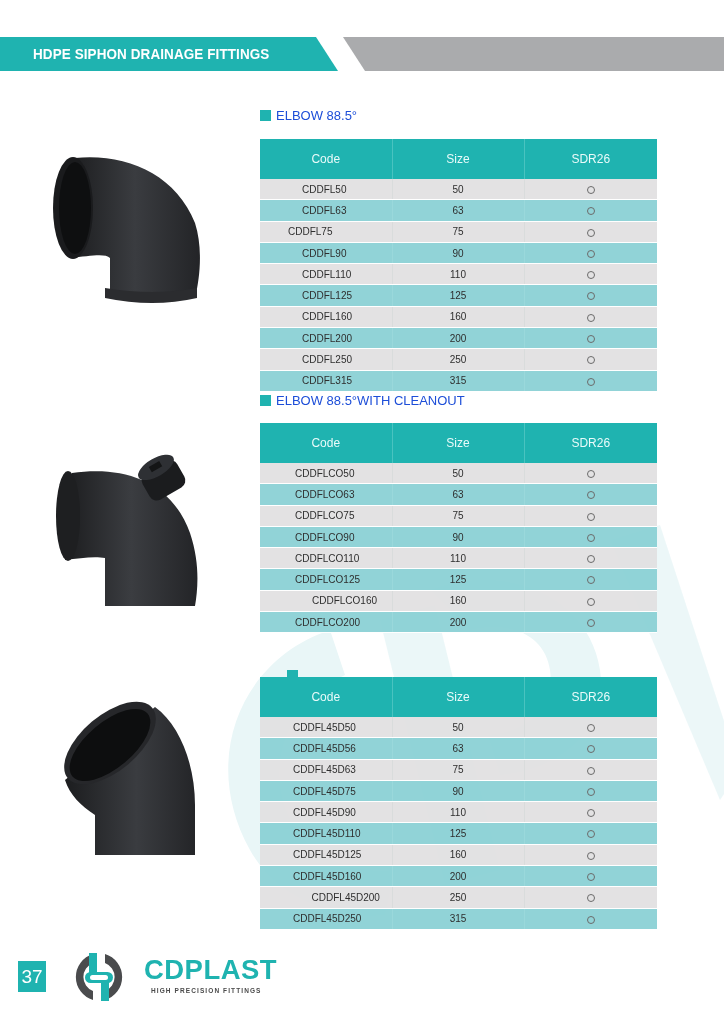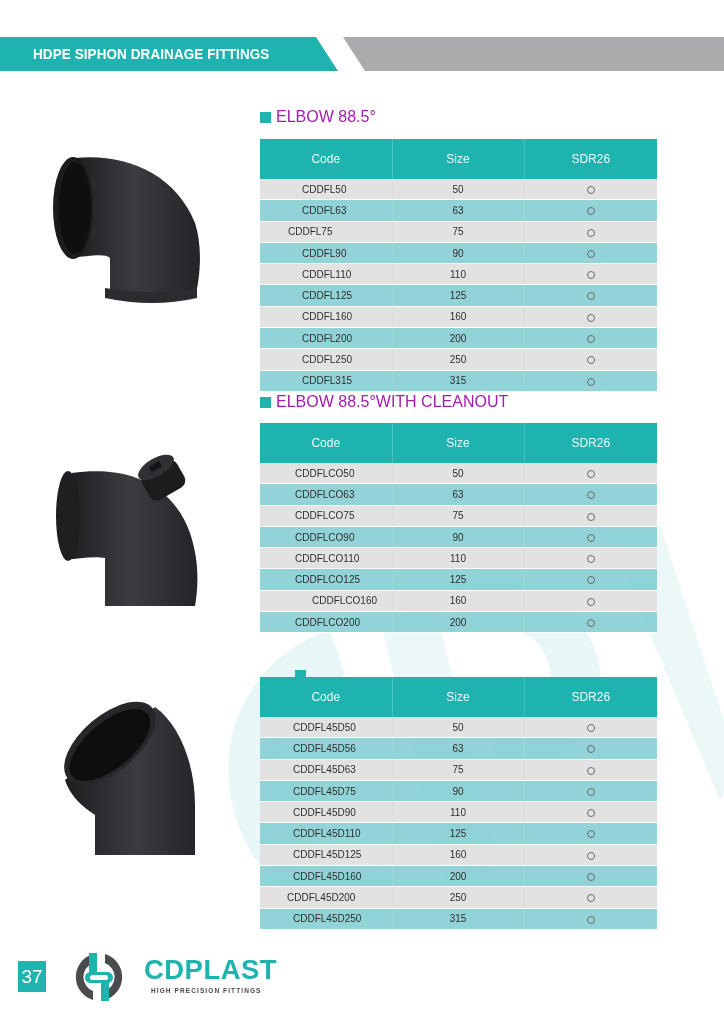--- a/index.html
+++ b/index.html
@@ -14,21 +14,21 @@
   }
   .header-band { position: absolute; left: 0; top: 37px; width: 724px; height: 34px; z-index: 2; }
   .header-title {
     position: absolute; left: 33px; top: 46px; z-index: 3;
     color: #ffffff; font-weight: bold; font-size: 14.5px; letter-spacing: 0.1px;
     transform: scaleX(0.93); transform-origin: left center;
   }
 
   .section-title {
     position: absolute; left: 260px; z-index: 3;
-    font-size: 16px; color: #a21caf; display: flex; align-items: center; text-align: right;
+    font-size: 13px; color: #1d4ed8; display: flex; align-items: center; text-align: right;
   }
   .section-title .sq {
     width: 11px; height: 11px; background: #1fb3b0; margin-right: 5px; display: inline-block;
   }
 
   table.spec {
     position: absolute; left: 260px; width: 397px; z-index: 3;
     border-collapse: collapse; table-layout: fixed;
   }
   table.spec col.c1 { width: 132px; }
@@ -272,21 +272,21 @@
         <td style="padding-left: 33px;"><span class="codetxt">CDDFL45D125</span></td>
         <td>160</td>
         <td><span class="dot"></span></td>
       </tr>
       <tr class="even">
         <td style="padding-left: 33px;"><span class="codetxt">CDDFL45D160</span></td>
         <td>200</td>
         <td><span class="dot"></span></td>
       </tr>
       <tr class="odd">
-        <td style="padding-left: 27px;"><span class="codetxt">CDDFL45D200</span></td>
+        <td style="padding-left: 40px; text-align: center;"><span class="codetxt">CDDFL45D200</span></td>
         <td>250</td>
         <td><span class="dot"></span></td>
       </tr>
       <tr class="even">
         <td style="padding-left: 33px;"><span class="codetxt">CDDFL45D250</span></td>
         <td>315</td>
         <td><span class="dot"></span></td>
       </tr>
     </tbody>
 </table>

